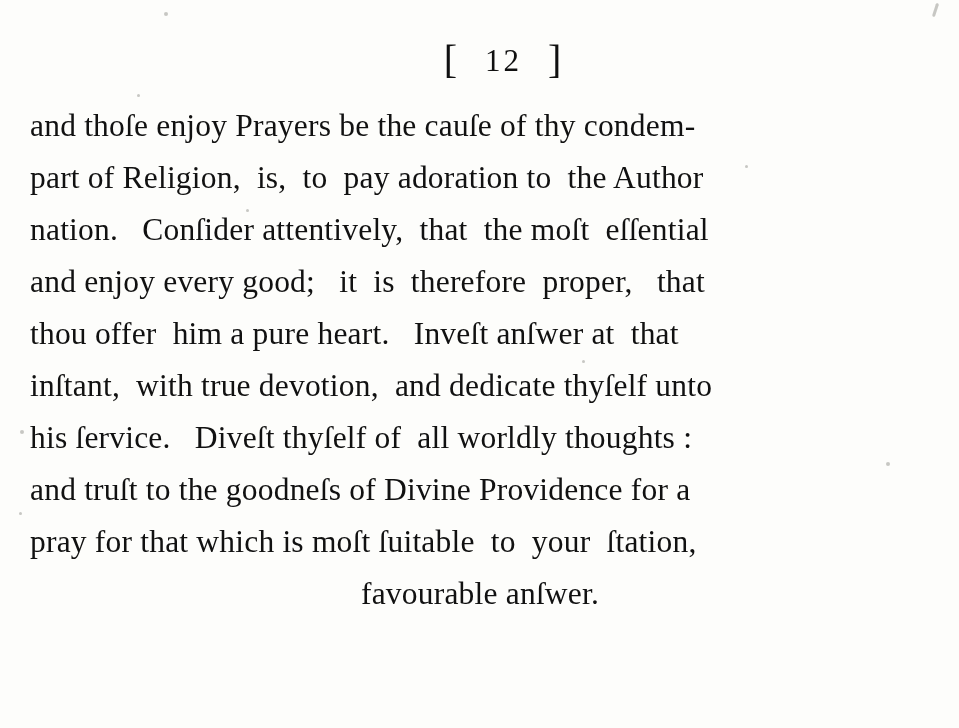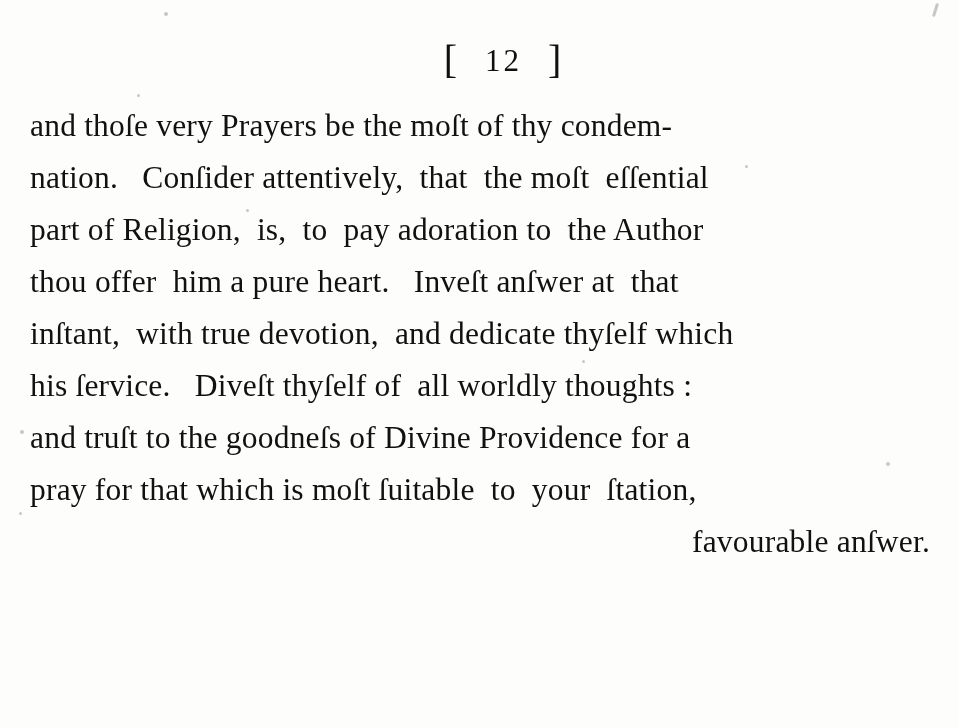--- a/index.html
+++ b/index.html
@@ -58,21 +58,21 @@
     color: #111111;
     text-align: justify;
   }
   .body-text .line {
     white-space: pre;
     display: block;
     height: 52px;
     letter-spacing: .2px;
   }
   .body-text .line.last {
-    text-align: right;
+    text-align: center;
   }
 </style>
 </head>
 <body>
 
 <div class="page">
 
   <div class="speck" style="left:164px;top:12px;width:4px;height:4px;"></div>
   <div class="speck" style="left:137px;top:94px;width:3px;height:3px;"></div>
   <div class="speck" style="left:246px;top:209px;width:3px;height:3px;"></div>
@@ -81,24 +81,25 @@
   <div class="speck" style="left:886px;top:462px;width:4px;height:4px;"></div>
   <div class="speck" style="left:934px;top:3px;width:3px;height:14px;border-radius:2px;transform:rotate(18deg);"></div>
   <div class="speck" style="left:582px;top:360px;width:3px;height:3px;"></div>
   <div class="speck" style="left:745px;top:165px;width:3px;height:3px;"></div>
 
   <div class="page-header">
     <span class="bracket">[</span><span class="folio">12</span><span class="bracket">]</span>
   </div>
 
   <div class="body-text">
-    <span class="line">and thoſe very Prayers be the moſt of thy condem-</span>
+    <span class="line">and thoſe enjoy Prayers be the cauſe of thy condem-</span>
+    <span class="line">part of Religion,  is,  to  pay adoration to  the Author</span>
     <span class="line">nation.   Conſider attentively,  that  the moſt  eſſential</span>
-    <span class="line">part of Religion,  is,  to  pay adoration to  the Author</span>
+    <span class="line">and enjoy every good;   it  is  therefore  proper,   that</span>
     <span class="line">thou offer  him a pure heart.   Inveſt anſwer at  that</span>
-    <span class="line">inſtant,  with true devotion,  and dedicate thyſelf which</span>
+    <span class="line">inſtant,  with true devotion,  and dedicate thyſelf unto</span>
     <span class="line">his ſervice.   Diveſt thyſelf of  all worldly thoughts :</span>
     <span class="line">and truſt to the goodneſs of Divine Providence for a</span>
     <span class="line">pray for that which is moſt ſuitable  to  your  ſtation,</span>
     <span class="line last">favourable anſwer.</span>
   </div>
 
 </div>
 
 </body></html>

